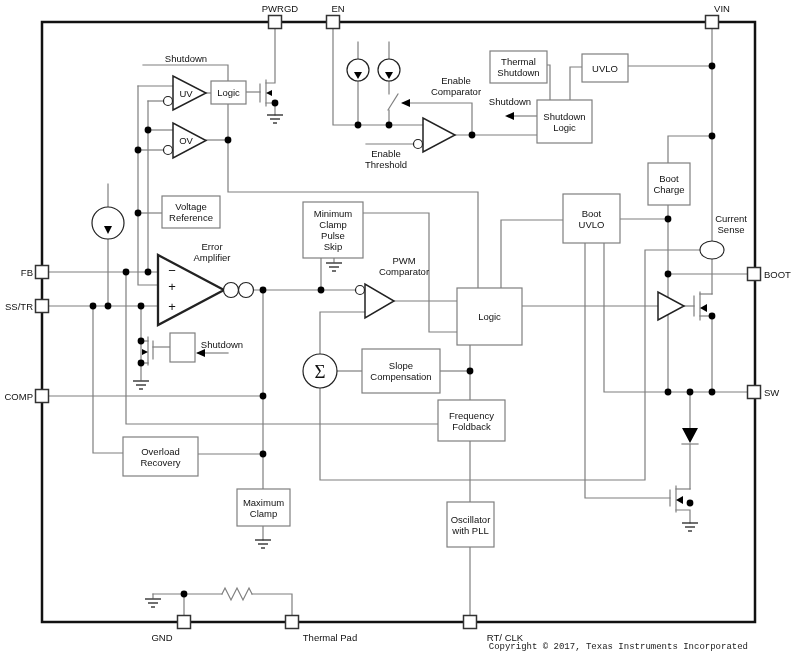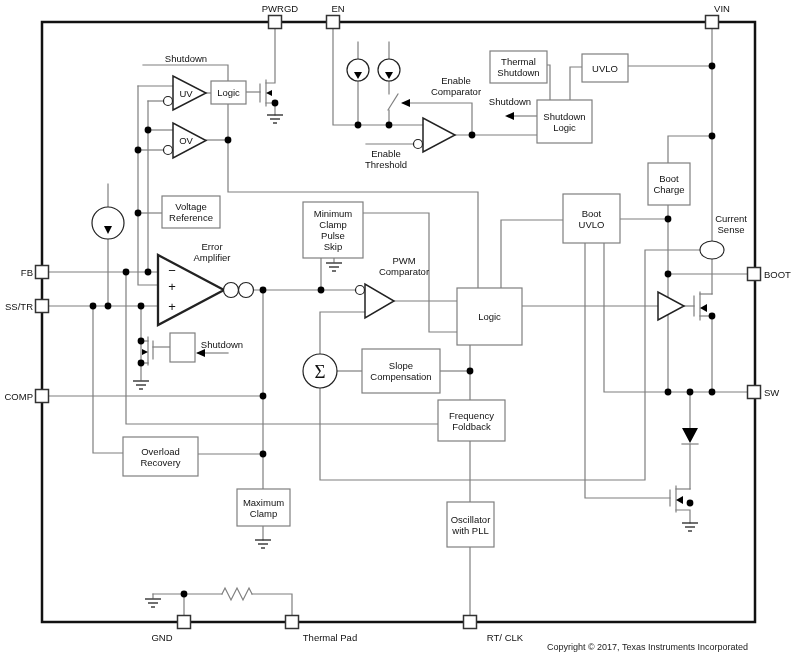--- a/index.html
+++ b/index.html
@@ -1,20 +1,20 @@
 <!DOCTYPE html>
 <html><head>
 <meta charset="utf-8">
 <style>
   html,body{margin:0;padding:0;background:#fff;}
   #stage{position:relative;width:792px;height:657px;background:#fff;overflow:hidden;
          font-family:"Liberation Sans",sans-serif;}
   #diagram-svg{position:absolute;left:0;top:0;}
   #copyright{position:absolute;left:448px;top:642px;width:300px;text-align:right;
-             font-size:9px;color:#222;font-family:Liberation Sans, sans-serif;}
+             font-size:9px;color:#222;font-family:Liberation Mono, monospace;}
 </style>
 </head>
 <body>
 
 <div id="stage">
   <svg id="diagram-svg" width="792" height="657" viewBox="0 0 792 657">
       <rect x="42" y="22" width="713" height="600" fill="none" stroke="#111111" stroke-width="2.5"></rect>
       <polyline points="143,65 228,65 228,81" fill="none" stroke="#7f7f7f" stroke-width="1.2" stroke-linecap="square" stroke-linejoin="miter"></polyline>
       <polyline points="138,86 173,86" fill="none" stroke="#7f7f7f" stroke-width="1.2" stroke-linecap="square" stroke-linejoin="miter"></polyline>
       <polyline points="138,86 138,285 158,285" fill="none" stroke="#7f7f7f" stroke-width="1.2" stroke-linecap="square" stroke-linejoin="miter"></polyline>

